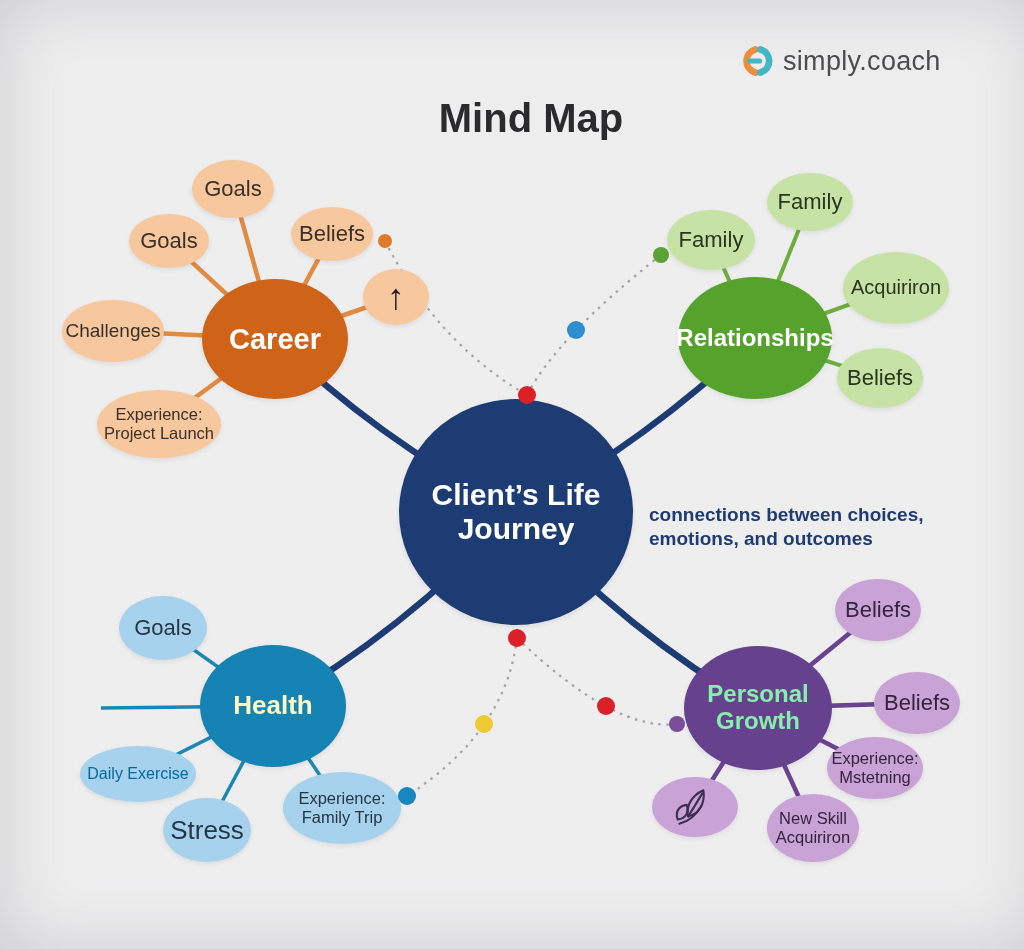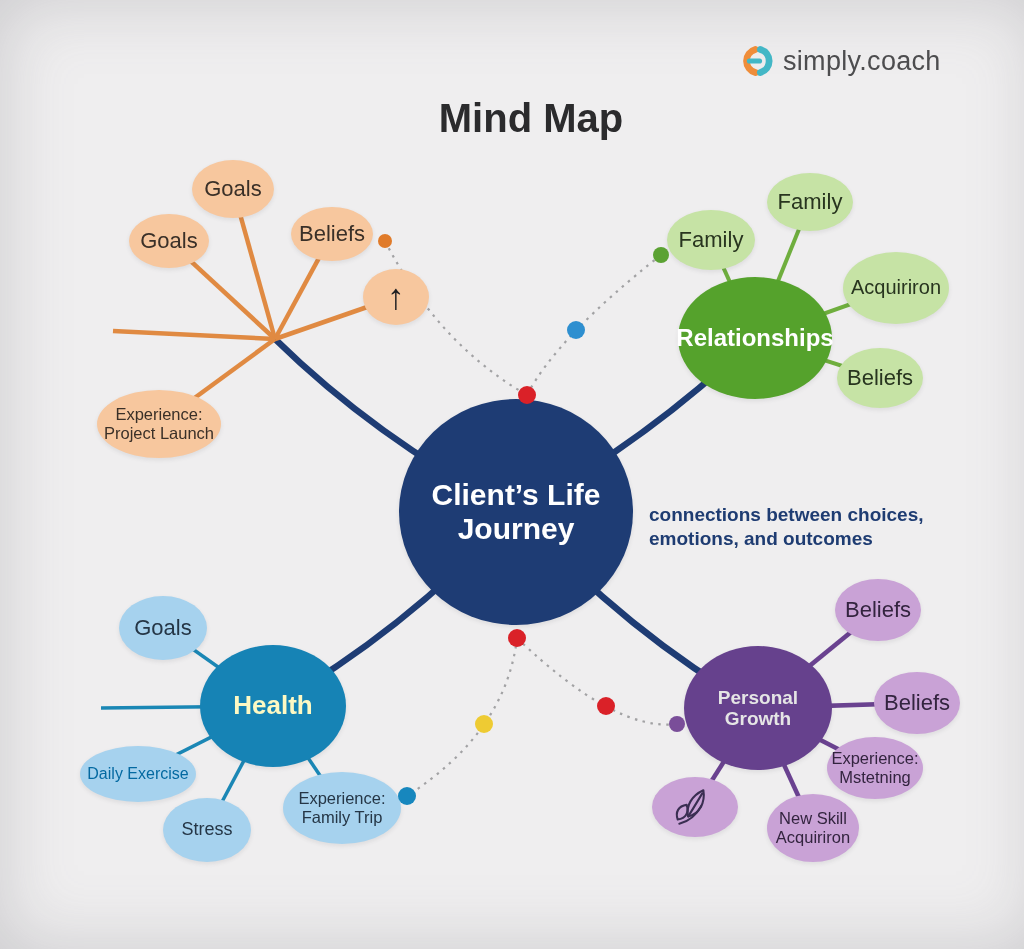--- a/index.html
+++ b/index.html
@@ -68,28 +68,34 @@
       <path d="M 661 255 Q 558 336 527 395" stroke="#a2a2a4" stroke-width="2.2" stroke-dasharray="2.5 5.5" fill="none"></path>
       <path d="M 517 638 Q 506 732 407 796" stroke="#a2a2a4" stroke-width="2.2" stroke-dasharray="2.5 5.5" fill="none"></path>
       <path d="M 517 638 Q 615 732 677 724" stroke="#a2a2a4" stroke-width="2.2" stroke-dasharray="2.5 5.5" fill="none"></path>
     </svg>
 
   <div id="nodes">
       <div class="node main" style="left: 399px; top: 399px; width: 234px; height: 226px; background: rgb(30, 60, 116);">
         <span class="node-label" style="font-size: 30px; color: rgb(255, 255, 255);">Client’s Life
 Journey</span>
       </div>
+      <div class="node main" style="left: 202px; top: 279px; width: 146px; height: 120px; background: rgb(207, 100, 24);">
+        <span class="node-label" style="font-size: 29px; color: rgb(255, 255, 255);">Career</span>
+      </div>
       <div class="node" style="left: 192px; top: 160px; width: 82px; height: 58px; background: rgb(247, 199, 158);">
         <span class="node-label" style="font-size: 22px; color: rgb(58, 48, 40);">Goals</span>
       </div>
       <div class="node" style="left: 129px; top: 214px; width: 80px; height: 54px; background: rgb(247, 199, 158);">
         <span class="node-label" style="font-size: 22px; color: rgb(58, 48, 40);">Goals</span>
       </div>
       <div class="node" style="left: 291px; top: 207px; width: 82px; height: 54px; background: rgb(247, 199, 158);">
         <span class="node-label" style="font-size: 22px; color: rgb(58, 48, 40);">Beliefs</span>
+      </div>
+      <div class="node" style="left: 62px; top: 300px; width: 102px; height: 62px; background: rgb(247, 199, 158);">
+        <span class="node-label" style="font-size: 19px; color: rgb(58, 48, 40);">Challenges</span>
       </div>
       <div class="node" style="left: 97px; top: 390px; width: 124px; height: 68px; background: rgb(247, 199, 158);">
         <span class="node-label" style="font-size: 16.5px; color: rgb(58, 48, 40);">Experience:
 Project Launch</span>
       </div>
       <div class="node" style="left: 363px; top: 269px; width: 66px; height: 56px; background: rgb(247, 199, 158);">
         <span class="arrow-glyph">↑</span>
       </div>
       <div class="node main" style="left: 678px; top: 277px; width: 154px; height: 122px; background: rgb(85, 162, 44);">
         <span class="node-label" style="font-size: 24px; color: rgb(255, 255, 255);">Relationships</span>
@@ -109,28 +115,28 @@
       <div class="node main" style="left: 200px; top: 645px; width: 146px; height: 122px; background: rgb(22, 131, 181);">
         <span class="node-label" style="font-size: 26px; color: #fef9c3;">Health</span>
       </div>
       <div class="node" style="left: 119px; top: 596px; width: 88px; height: 64px; background: rgb(166, 210, 238);">
         <span class="node-label" style="font-size: 22px; color: rgb(37, 54, 70);">Goals</span>
       </div>
       <div class="node" style="left: 80px; top: 746px; width: 116px; height: 56px; background: rgb(166, 210, 238);">
         <span class="node-label" style="font-size: 16px; color: #0369a1;">Daily Exercise</span>
       </div>
       <div class="node" style="left: 163px; top: 798px; width: 88px; height: 64px; background: rgb(166, 210, 238);">
-        <span class="node-label" style="font-size: 18px; color: rgb(37, 54, 70); text-align: right;">Stress</span>
+        <span class="node-label" style="font-size: 26px; color: rgb(37, 54, 70); text-align: right;">Stress</span>
       </div>
       <div class="node" style="left: 283px; top: 772px; width: 118px; height: 72px; background: rgb(166, 210, 238);">
         <span class="node-label" style="font-size: 16.5px; color: rgb(37, 54, 70);">Experience:
 Family Trip</span>
       </div>
       <div class="node main" style="left: 684px; top: 646px; width: 148px; height: 124px; background: rgb(102, 65, 141);">
-        <span class="node-label" style="font-size: 19px; color: #e5e5e5;">Personal
+        <span class="node-label" style="font-size: 24px; color: #86efac;">Personal
 Growth</span>
       </div>
       <div class="node" style="left: 835px; top: 579px; width: 86px; height: 62px; background: rgb(201, 162, 214);">
         <span class="node-label" style="font-size: 22px; color: rgb(51, 36, 63);">Beliefs</span>
       </div>
       <div class="node" style="left: 874px; top: 672px; width: 86px; height: 62px; background: rgb(201, 162, 214);">
         <span class="node-label" style="font-size: 22px; color: rgb(51, 36, 63);">Beliefs</span>
       </div>
       <div class="node" style="left: 827px; top: 737px; width: 96px; height: 62px; background: rgb(201, 162, 214);">
         <span class="node-label" style="font-size: 16.5px; color: rgb(51, 36, 63);">Experience:

